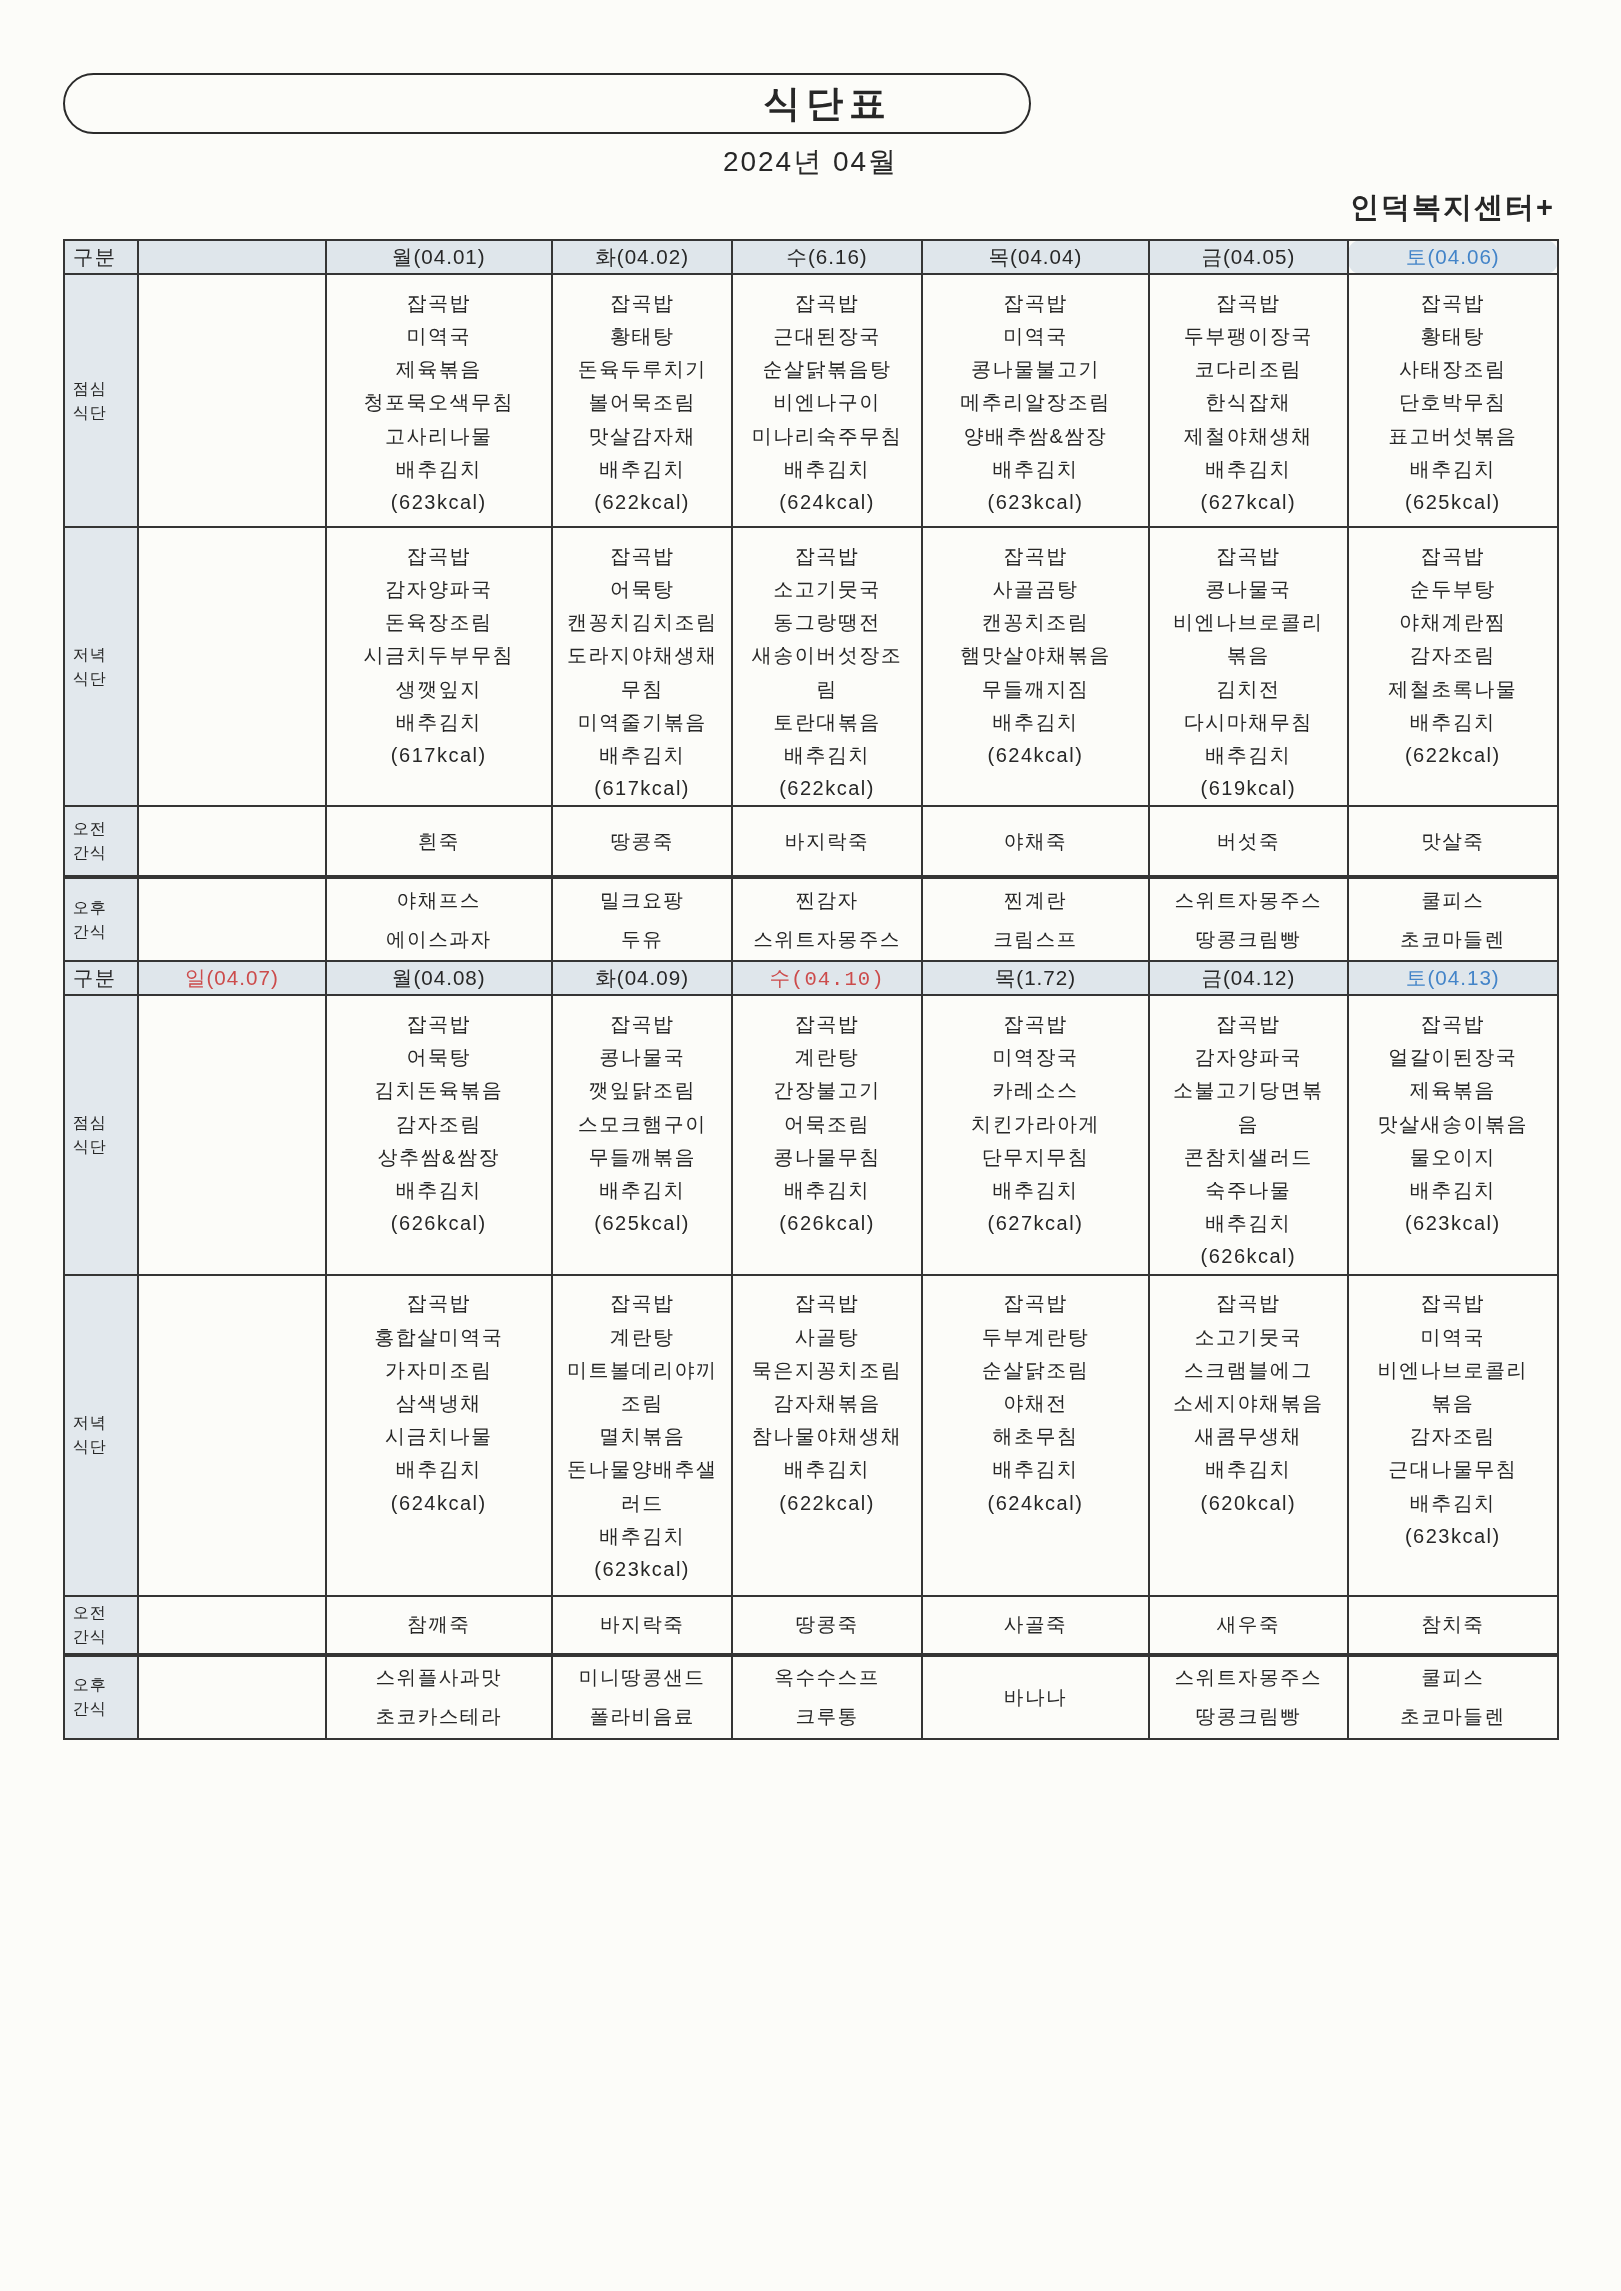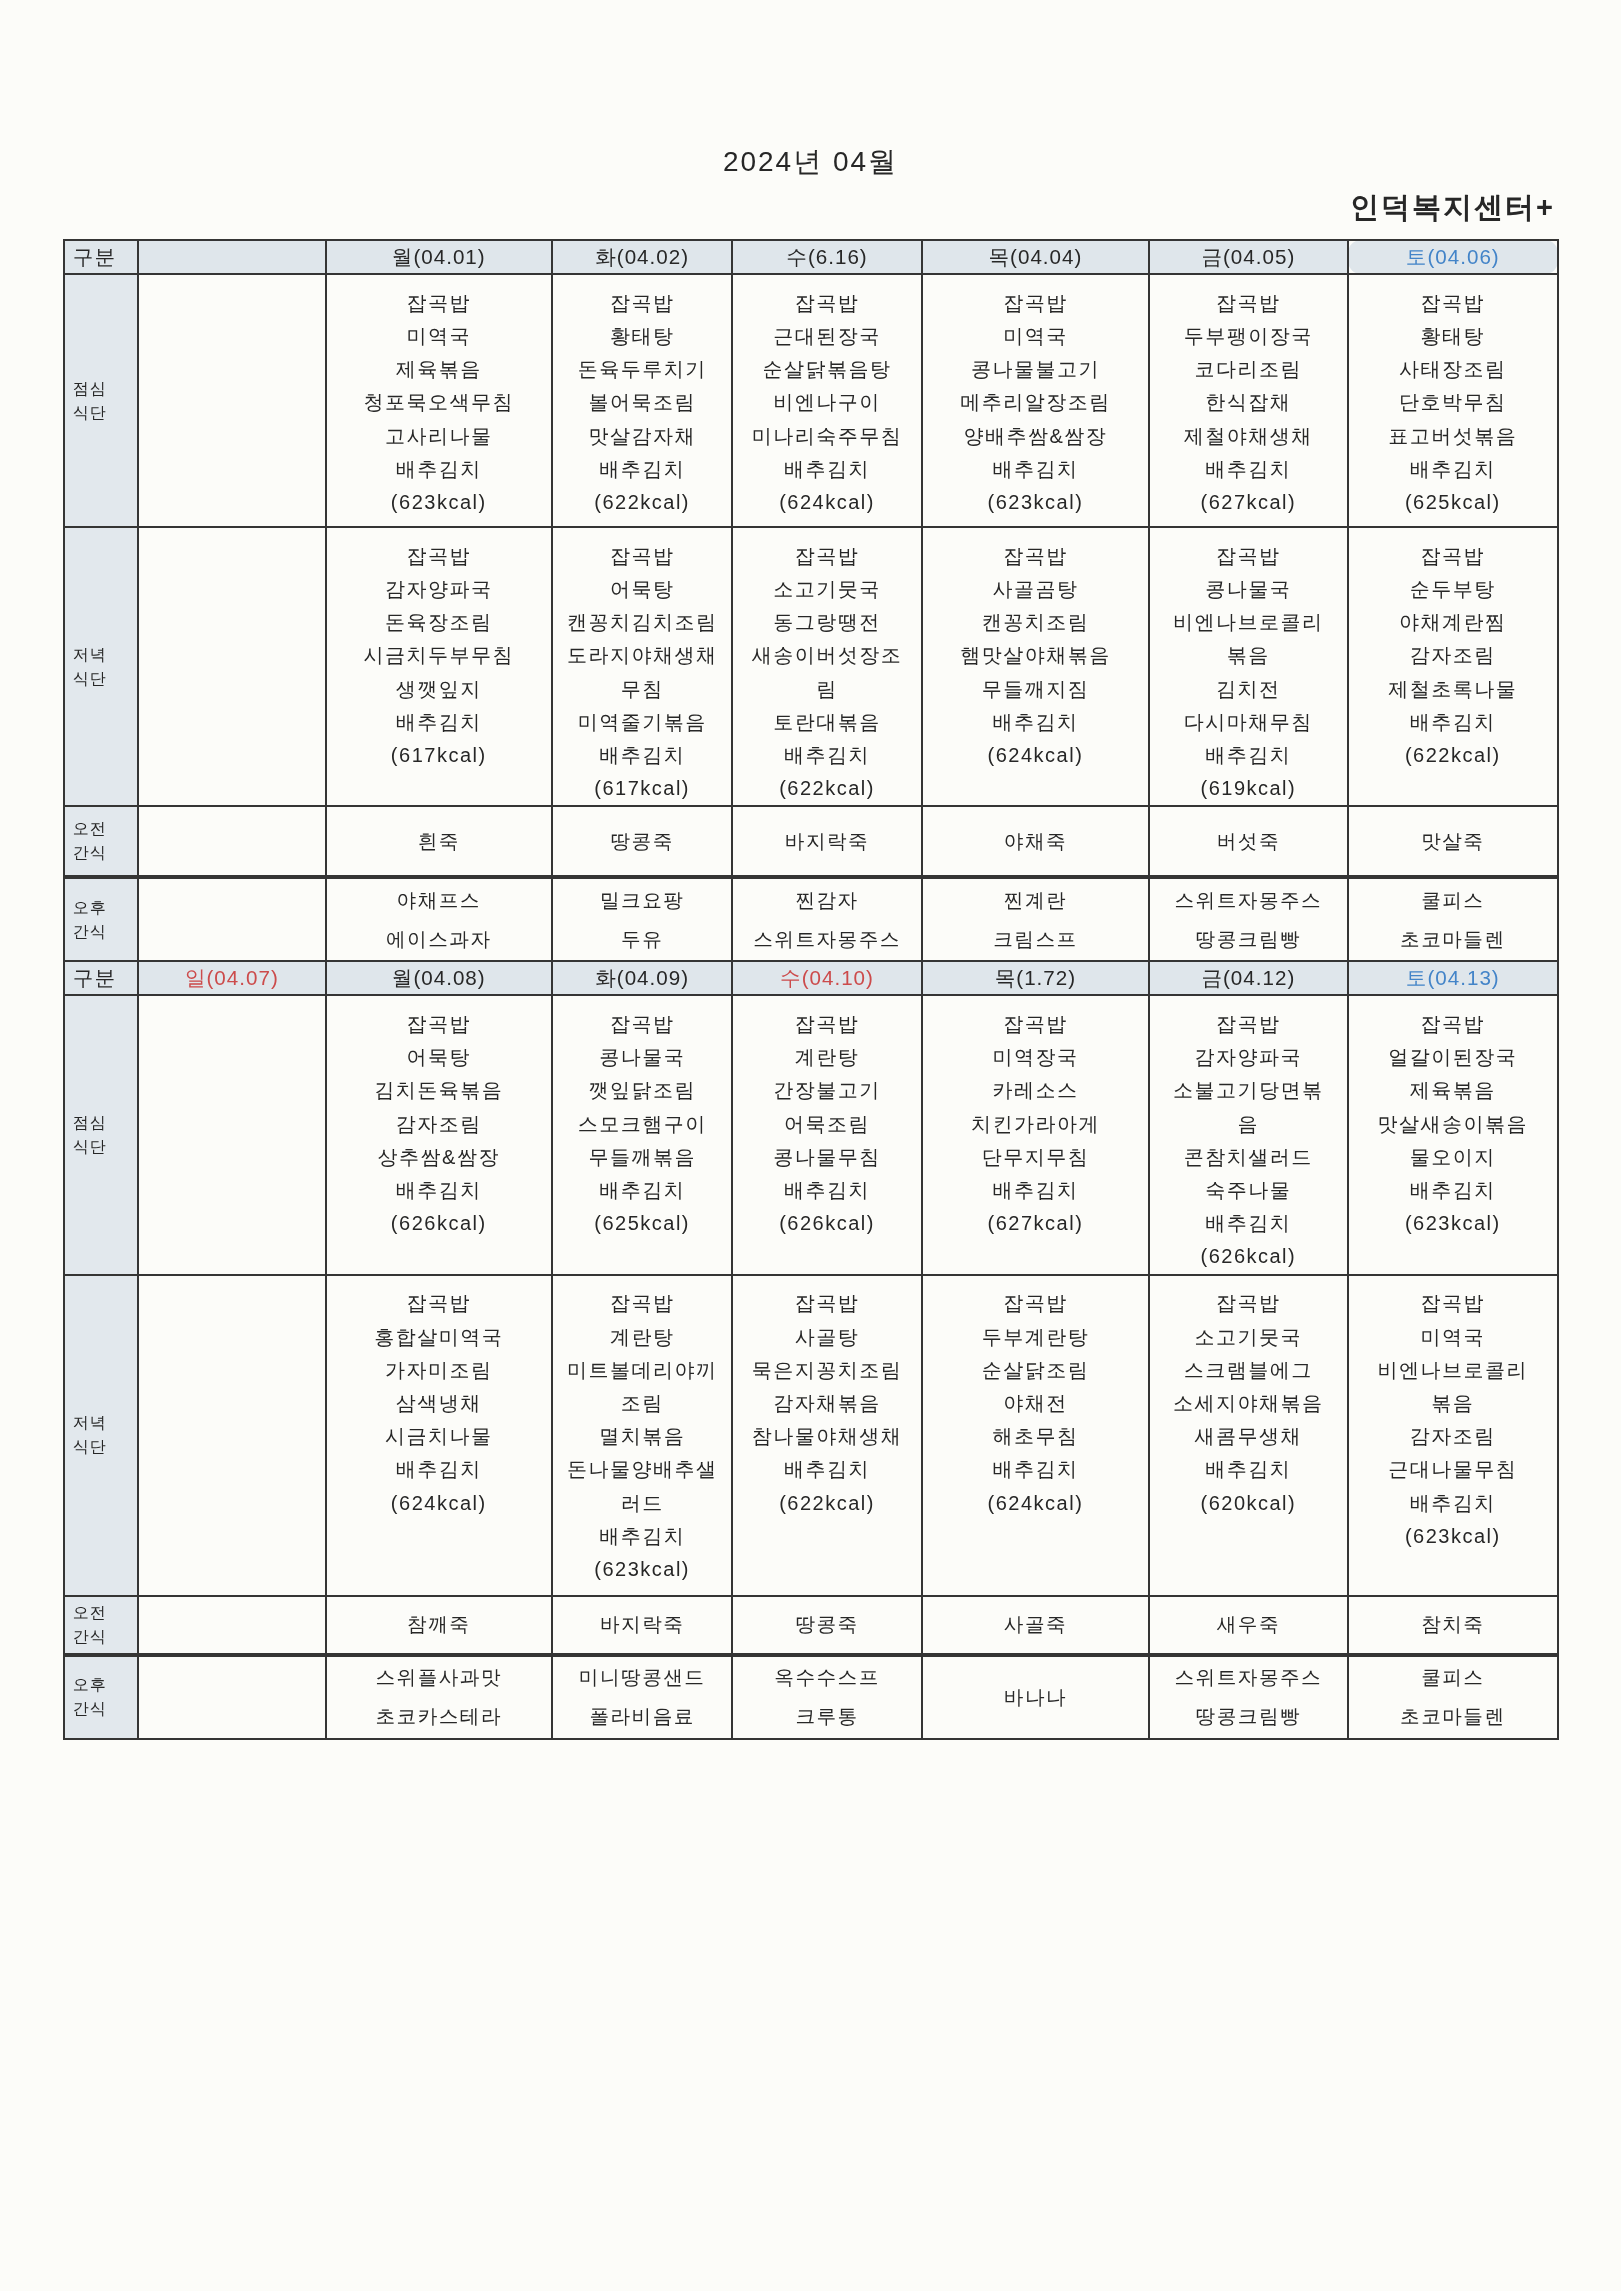--- a/index.html
+++ b/index.html
@@ -64,20 +64,23 @@
   tr.r-dinner2 td{height:321px;}
   tr.r-morning2 td{height:59px;}
   tr.r-afternoon2 td{height:84px;}
   tr.thick td{border-top-width:4.9px;}
 </style>
 </head>
 <body>
 
 <div class="page">
 
+  <div class="title-box">
+    <span class="title-text">식단표</span>
+  </div>
 
   <div class="subtitle">2024년 04월</div>
 
   <div class="org-name">인덕복지센터+</div>
 
   <table class="menu">
     <colgroup>
       <col style="width:74px">
         <col style="width:187px">
         <col style="width:226px">
@@ -227,21 +230,21 @@
 땅콩크림빵</td>
         <td class="snack-cell">쿨피스
 초코마들렌</td>
       </tr>
 
       <tr class="header-row">
         <td class="label-cell">구분</td>
         <td style="color: rgb(204, 75, 75);">일(04.07)</td>
         <td>월(04.08)</td>
         <td>화(04.09)</td>
-        <td style="color: rgb(204, 75, 75);">수(04.10)</td>
+        <td style="color: rgb(204, 75, 75); font-family: Liberation Mono, monospace;">수(04.10)</td>
         <td>목(1.72)</td>
         <td>금(04.12)</td>
         <td style="color: rgb(67, 132, 200);">토(04.13)</td>
       </tr>
 
       <tr class="r-lunch2">
         <td class="label-cell">점심
 식단</td>
         <td class="menu-cell"></td>
         <td class="menu-cell">잡곡밥

